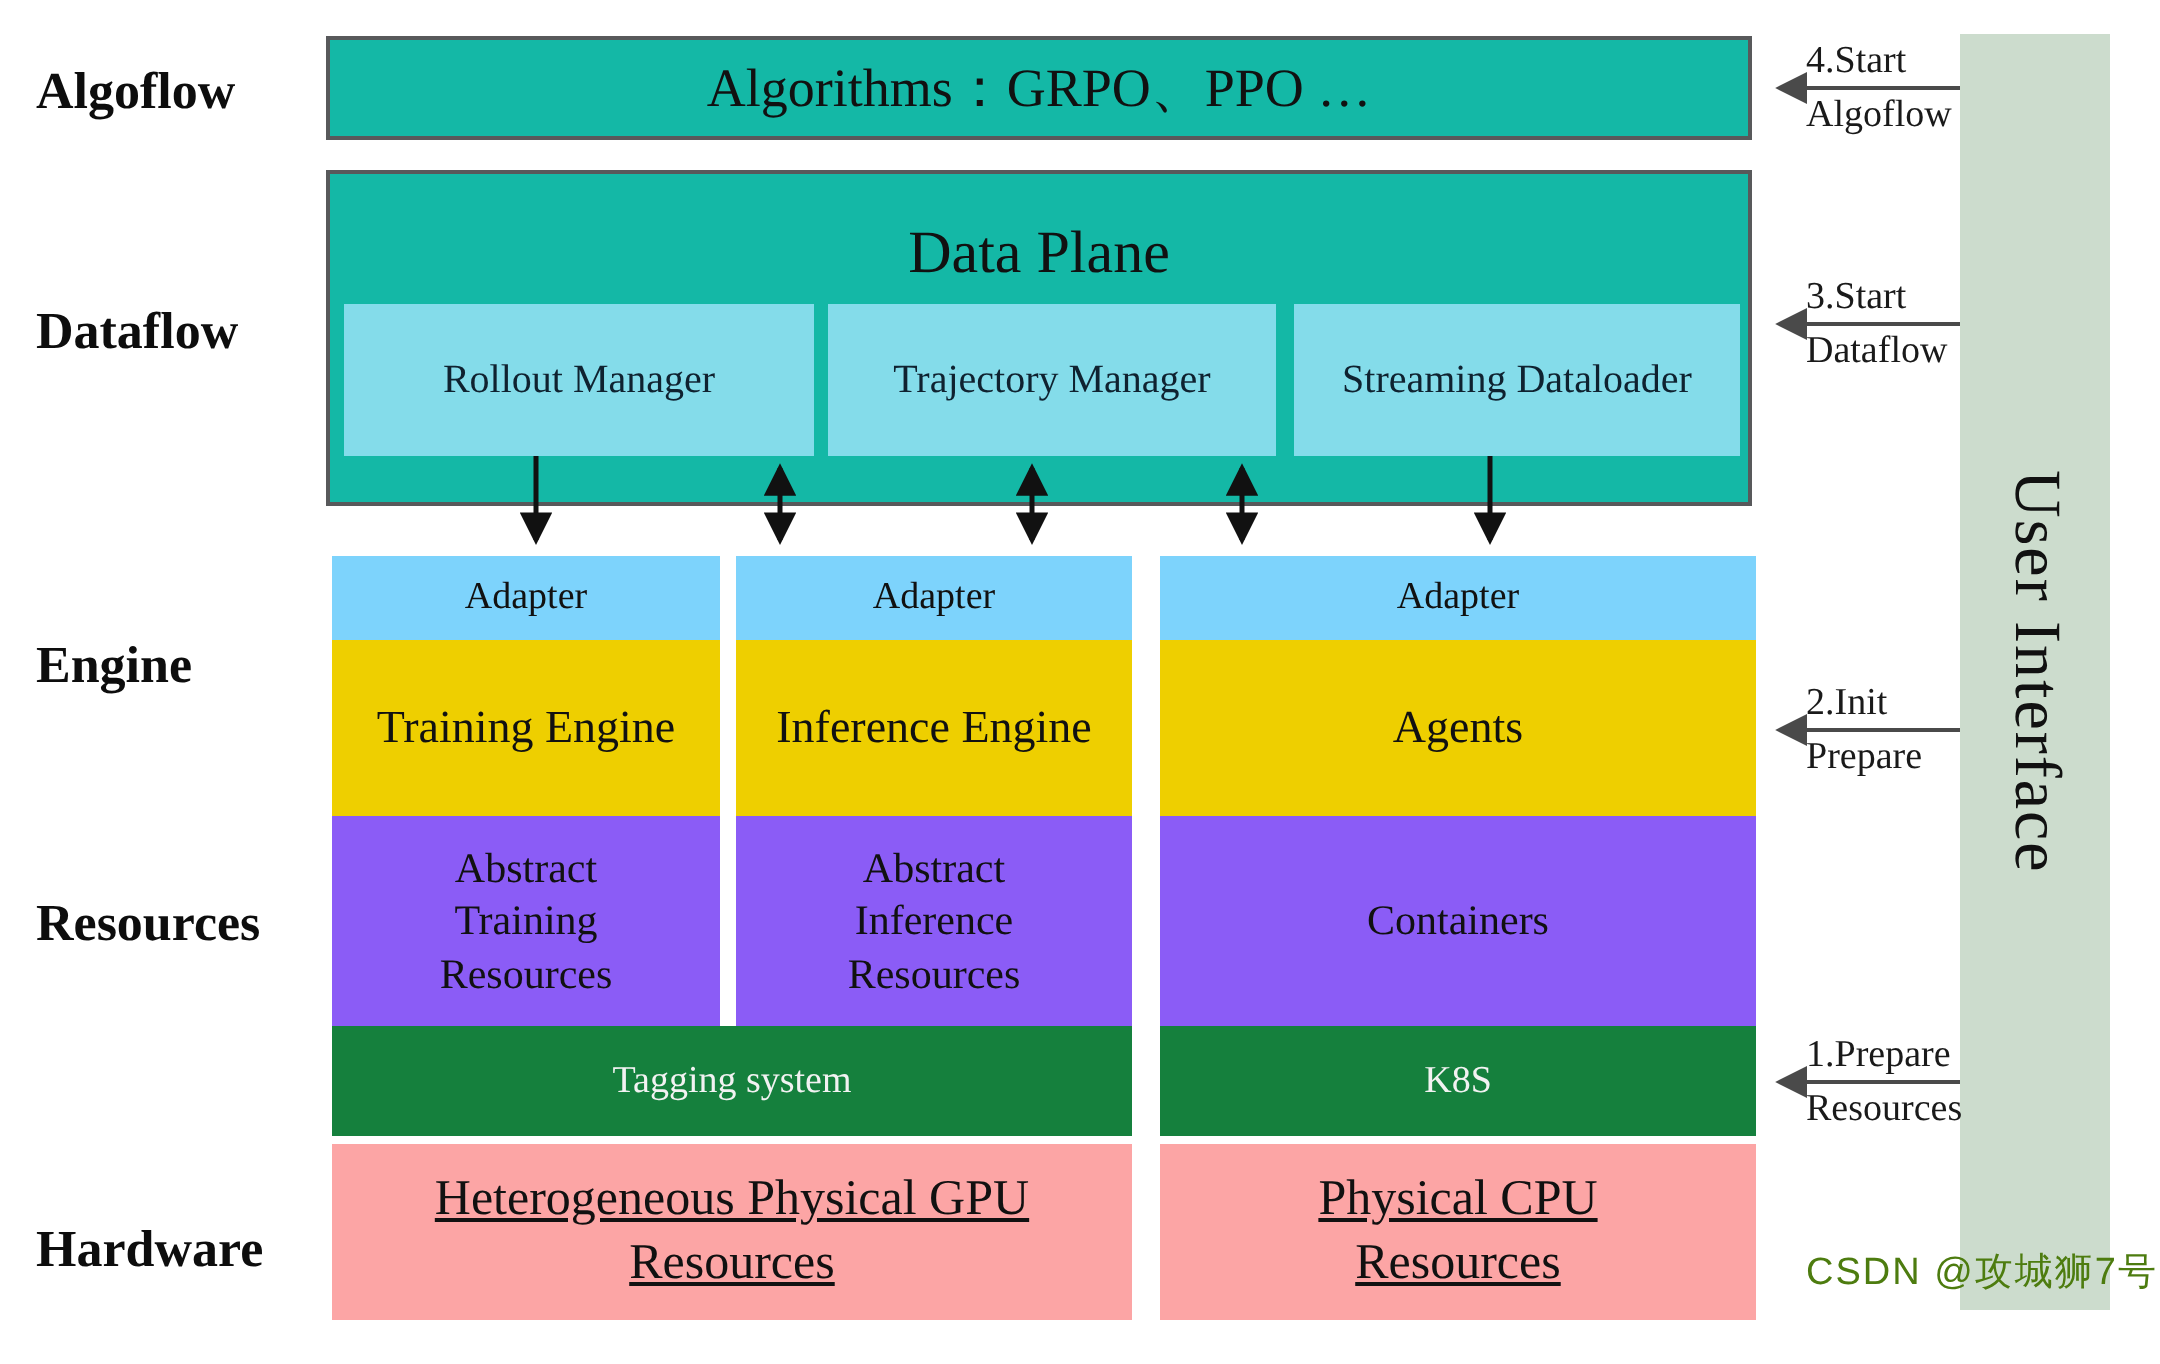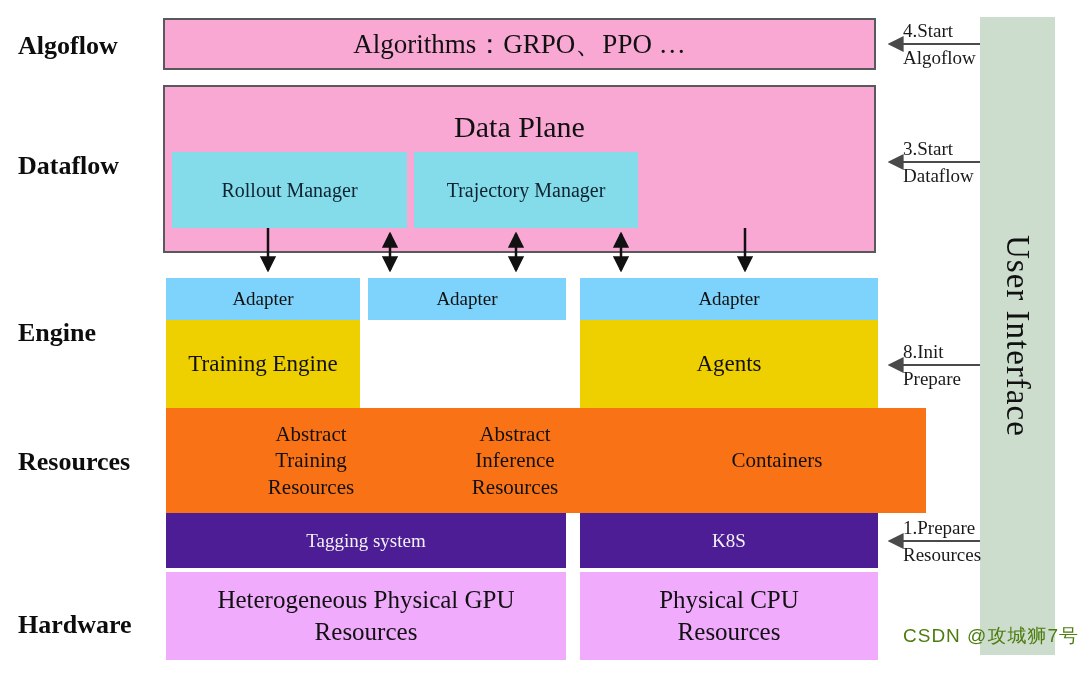--- a/index.html
+++ b/index.html
@@ -20,26 +20,26 @@
   .span12{left:166px;width:400px;}
   
   .row-adapter{top:278px;height:42px;}
   .row-engine{top:320px;height:88px;}
   .row-res{top:408px;height:105px;}
   .row-alloc{top:513px;height:55px;}
   .row-hw{top:572px;height:88px;}
   
   .bg-gray{background:#7dd3fc;}
   .bg-yellow{background:#eecf00;}
-  .bg-pink{background:#f97316;padding-left:48px;}
-  .bg-dark{background:#4c1d95;color:#f2f2f2;}
-  .bg-blue{background:#f0abfc;}
+  .bg-pink{background:#8b5cf6;}
+  .bg-dark{background:#15803d;color:#f2f2f2;}
+  .bg-blue{background:#fca5a5;text-decoration:underline;}
   .bg-cyan{background:#84dcea;}
   
-  .outline-box{position:absolute;border:2px solid #58595b;background:#f9a8d4;box-sizing:border-box;}
+  .outline-box{position:absolute;border:2px solid #58595b;background:#14b8a6;box-sizing:border-box;}
   #algo-box{left:163px;top:18px;width:713px;height:52px;display:flex;align-items:center;justify-content:center;
             font-size:27px;color:#111;}
   #dataplane-box{left:163px;top:85px;width:713px;height:168px;}
   #dataplane-title{position:absolute;left:163px;top:110px;width:713px;text-align:center;
                    font-size:30px;color:#111;}
   .dp-module{top:152px;height:76px;font-size:20px;color:#0f2230;}
   #dp-m1{left:172px;width:235px;}
   #dp-m2{left:414px;width:224px;}
   #dp-m3{left:647px;width:223px;}
   .adapter-cell{font-size:19px;}
@@ -76,26 +76,28 @@
   <div class="layer-label" style="top:318px;">Engine</div>
   <div class="layer-label" style="top:447px;">Resources</div>
   <div class="layer-label" style="top:610px;">Hardware</div>
 
   <div id="algo-box" class="outline-box">Algorithms：GRPO、PPO …</div>
 
   <div id="dataplane-box" class="outline-box"></div>
   <div id="dataplane-title">Data Plane</div>
   <div id="dp-m2" class="cell dp-module bg-cyan">Trajectory Manager</div>
   <div id="dp-m1" class="cell dp-module bg-cyan">Rollout Manager</div>
+  <div id="dp-m3" class="cell dp-module bg-cyan">Streaming Dataloader</div>
 
   <div class="cell adapter-cell row-adapter col1 bg-gray">Adapter</div>
   <div class="cell adapter-cell row-adapter col2 bg-gray">Adapter</div>
   <div class="cell adapter-cell row-adapter col3 bg-gray">Adapter</div>
 
   <div class="cell engine-cell row-engine col1 bg-yellow">Training Engine</div>
+  <div class="cell engine-cell row-engine col2 bg-yellow">Inference Engine</div>
   <div class="cell engine-cell row-engine col3 bg-yellow">Agents</div>
 
   <div class="cell res-cell row-res col1 bg-pink preline">Abstract
 Training
 Resources</div>
   <div class="cell res-cell row-res col2 bg-pink preline">Abstract
 Inference
 Resources</div>
   <div class="cell res-cell row-res col3 bg-pink preline">Containers</div>
 
@@ -113,21 +115,21 @@
 
   <div id="step4" class="step">
     <div class="l1">4.Start</div>
     <div class="l2">Algoflow</div>
   </div>
   <div id="step3" class="step">
     <div class="l1">3.Start</div>
     <div class="l2">Dataflow</div>
   </div>
   <div id="step2" class="step">
-    <div class="l1">8.Init</div>
+    <div class="l1">2.Init</div>
     <div class="l2">Prepare</div>
   </div>
   <div id="step1" class="step">
     <div class="l1">1.Prepare</div>
     <div class="l2">Resources</div>
   </div>
 
   <svg id="arrows" viewBox="0 0 1080 682" xmlns="http://www.w3.org/2000/svg">
     <defs>
       <marker id="ahBlack" viewBox="0 0 10 10" refX="8.5" refY="5" markerWidth="6.5" markerHeight="6.5" orient="auto-start-reverse">

